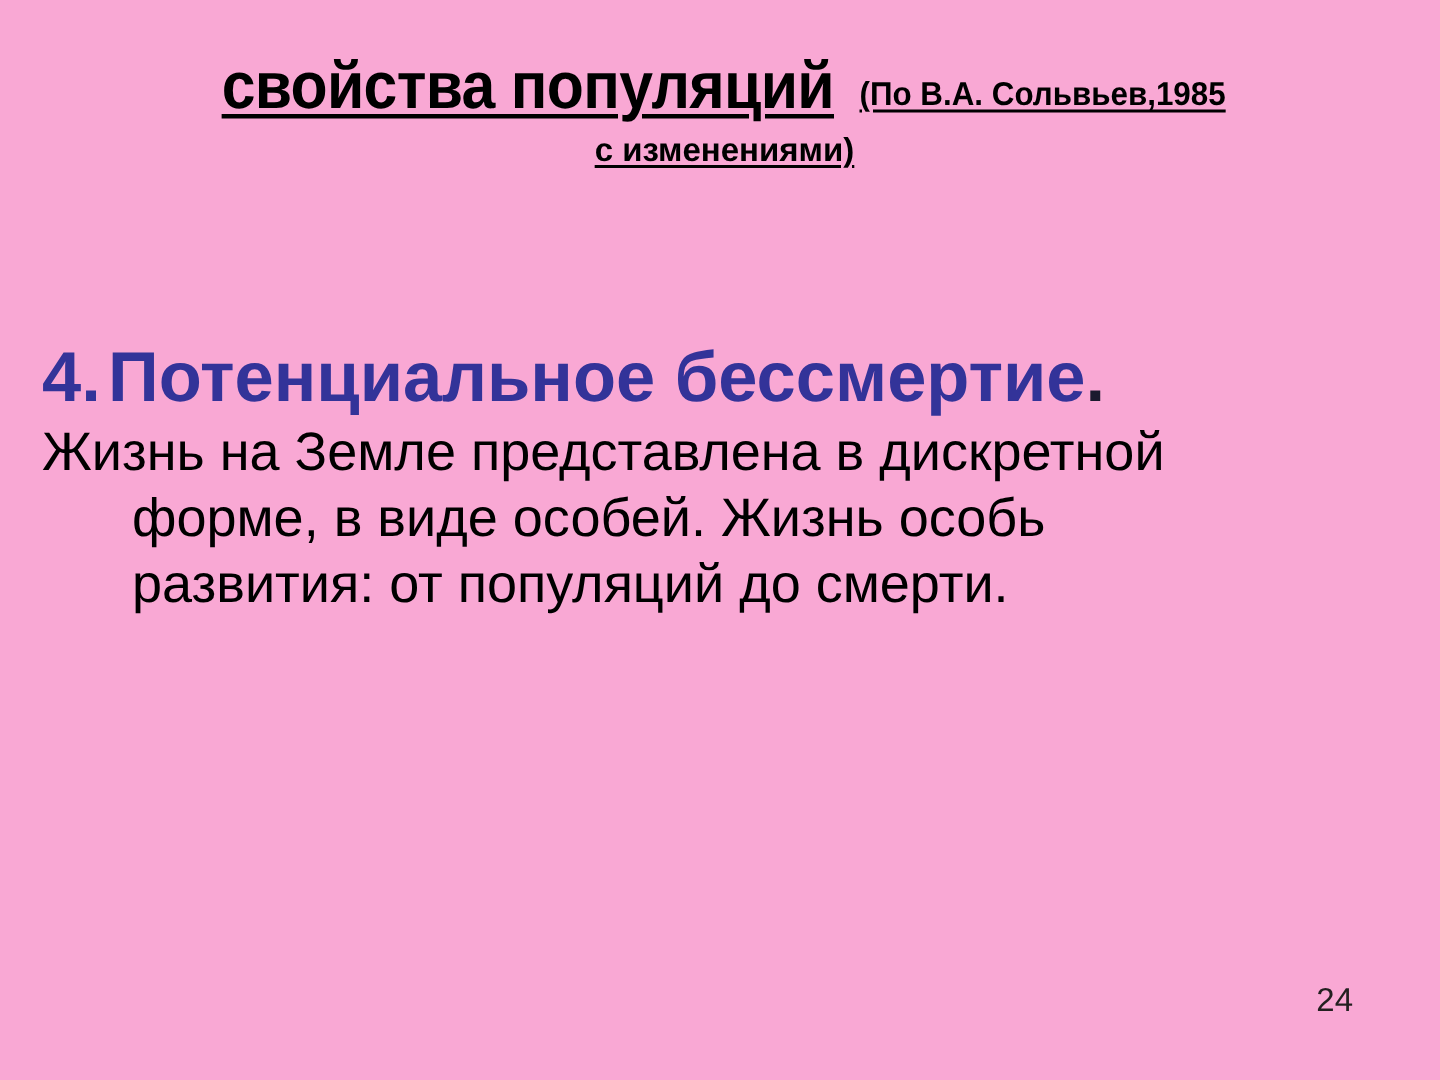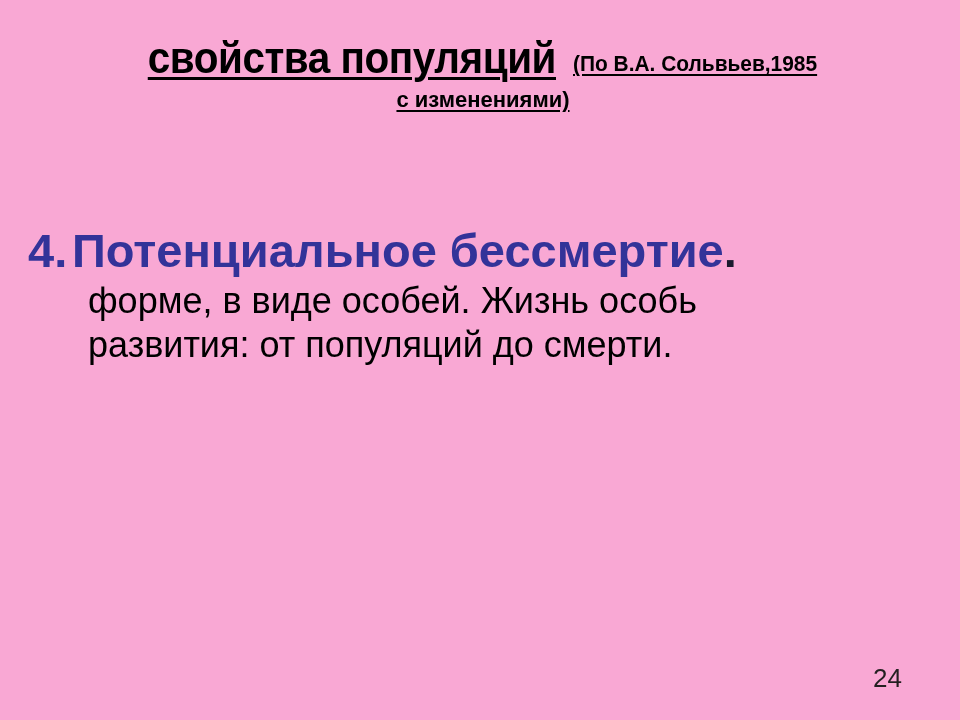--- a/index.html
+++ b/index.html
@@ -112,22 +112,22 @@
     white-space: nowrap;
   }
   .body-line.indent {
     padding-left: 60px;
   }
 
   
   .page-number {
     position: absolute;
     right: 58px;
-    bottom: 26px;
-    font-size: 26px;
+    bottom: 40px;
+    font-size: 22px;
     color: #231f20;
     font-weight: normal;
     text-align: right;
   }
 </style>
 </head>
 <body>
 
 <div id="slide">
 
@@ -140,20 +140,21 @@
     </span>
   </div>
 
   <div class="content">
 
     <div class="heading-row">
       <span class="heading-num">4.</span><span>Потенциальное бессмертие</span><span class="heading-period">.</span>
     </div>
 
     <div class="body-par">
+      <span class="body-line">Жизнь на Земле представлена в дискретной</span>
       <span class="body-line indent">форме, в виде особей. Жизнь особь</span>
       <span class="body-line indent">развития: от популяций до смерти.</span>
     </div>
 
   </div>
 
   <div class="page-number">24</div>
 
 </div>
 

